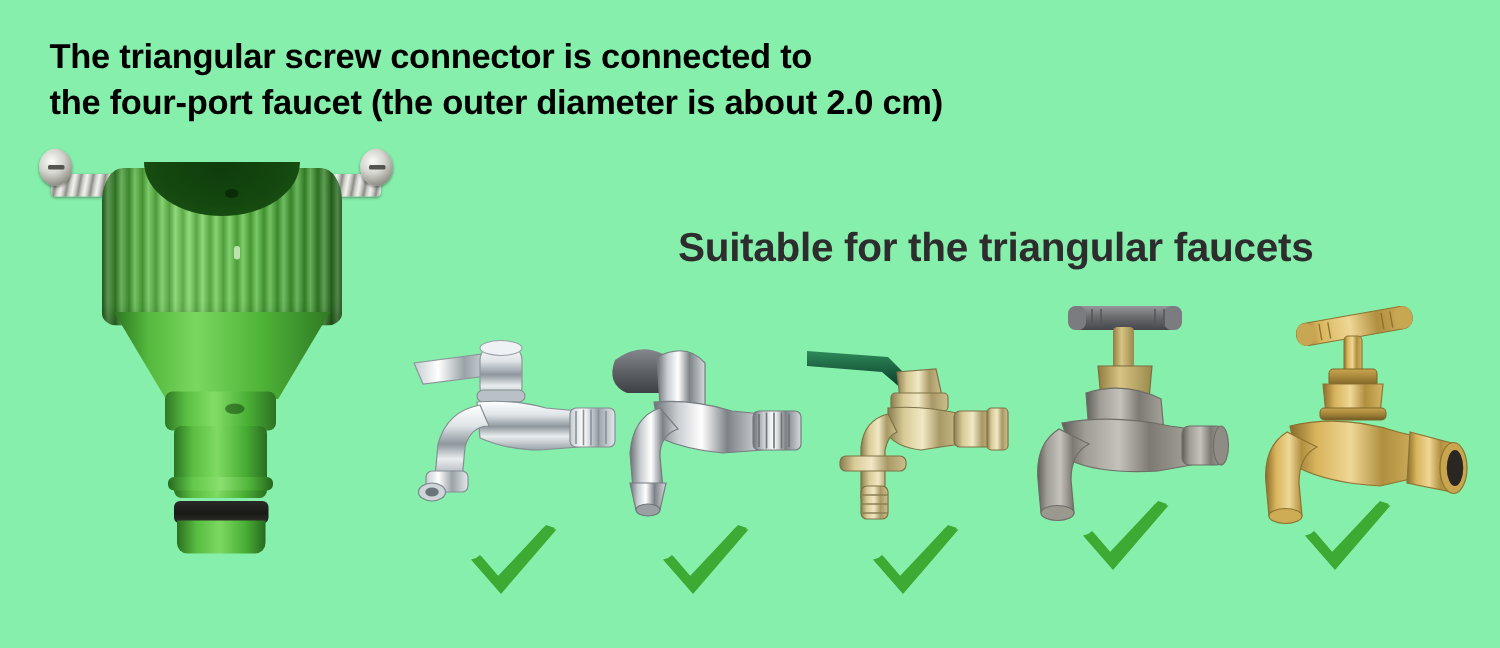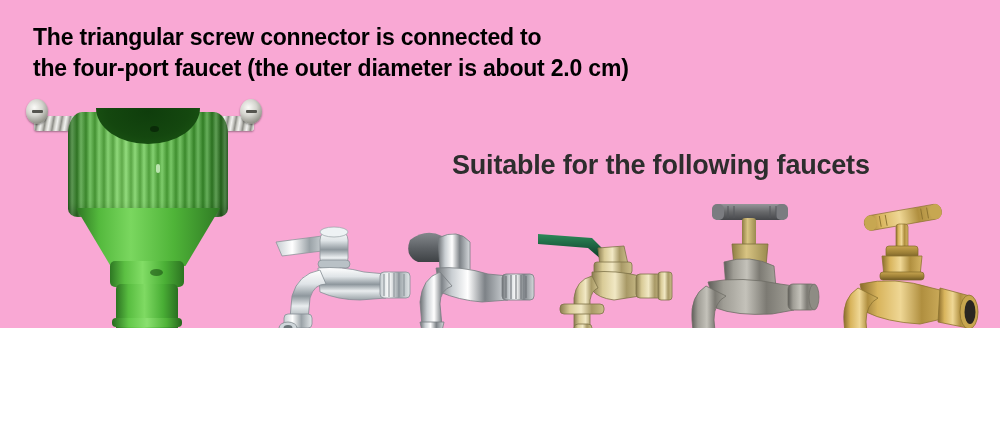--- a/index.html
+++ b/index.html
@@ -6,22 +6,22 @@
     margin: 0;
     padding: 0;
     background: #ffffff;
   }
   body {
     font-family: "Liberation Sans", sans-serif;
   }
   #page {
     position: relative;
     width: 1000px;
-    height: 328px;
-    background: #f9a8d4;
+    height: 432px;
+    background: #86efac;
     overflow: hidden;
     text-decoration: underline;
   }
 
   
   .headline {
     position: absolute;
     left: 33px;
     top: 22px;
     font-size: 23px;
@@ -224,21 +224,21 @@
 </head>
 <body>
 
 <div id="page">
 
   <div class="headline">
     <span class="line">The triangular screw connector is connected to</span>
     <span class="line">the four-port faucet (the outer diameter is about 2.0 cm)</span>
   </div>
 
-  <div class="subheading">Suitable for the following faucets</div>
+  <div class="subheading">Suitable for the triangular faucets</div>
 
   <div class="connector">
     <div class="screw left"></div>
     <div class="screw-head left"></div>
     <div class="screw right"></div>
     <div class="screw-head right"></div>
     <div class="cap">
       <div class="cap-cavity"></div>
       <div class="cap-speck"></div>
     </div>

